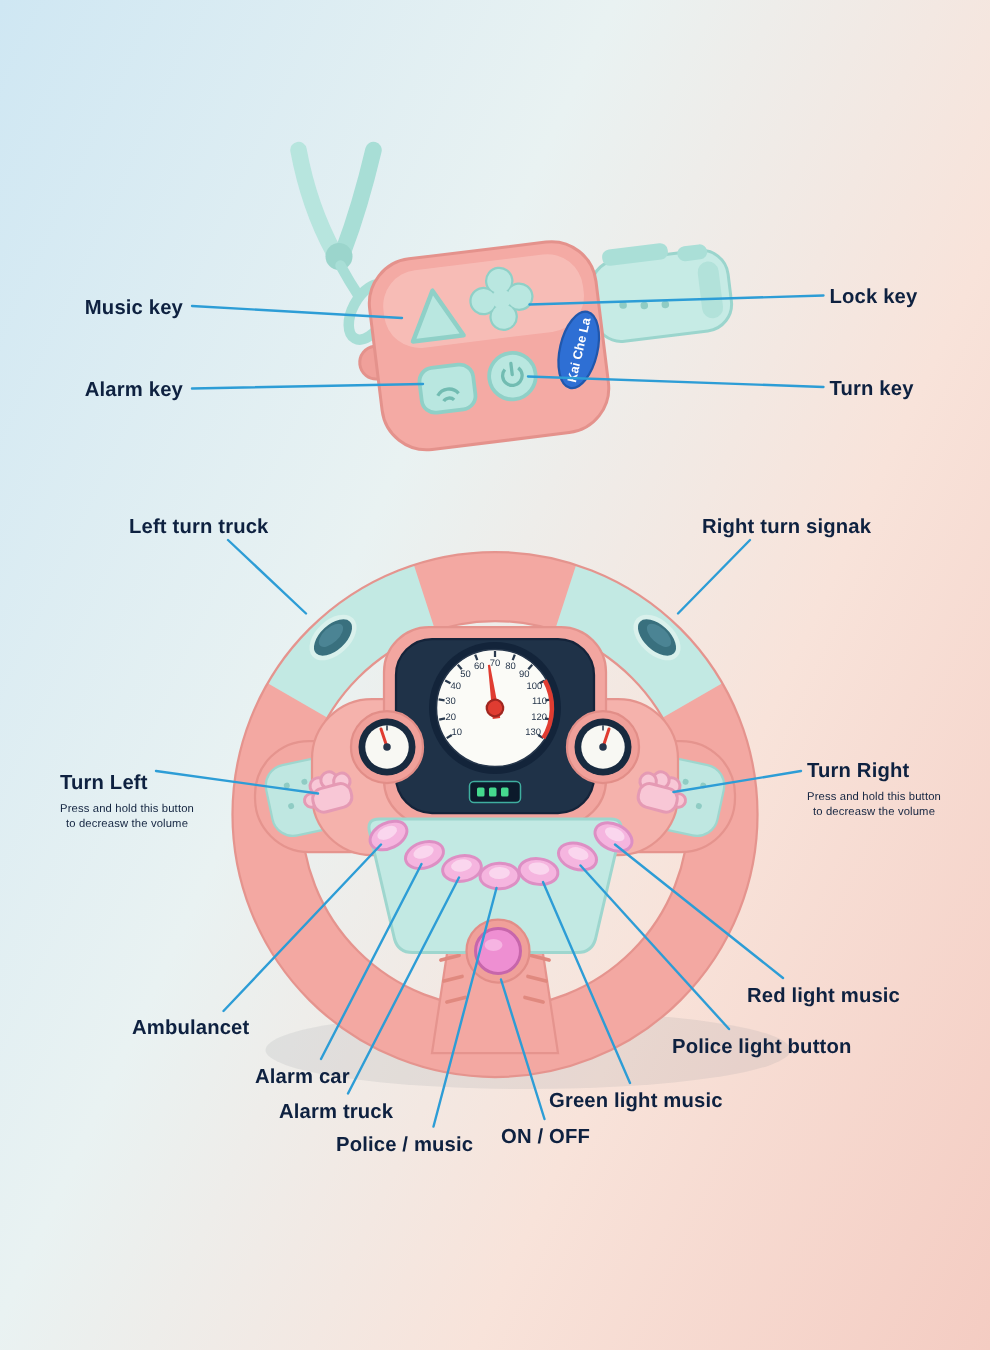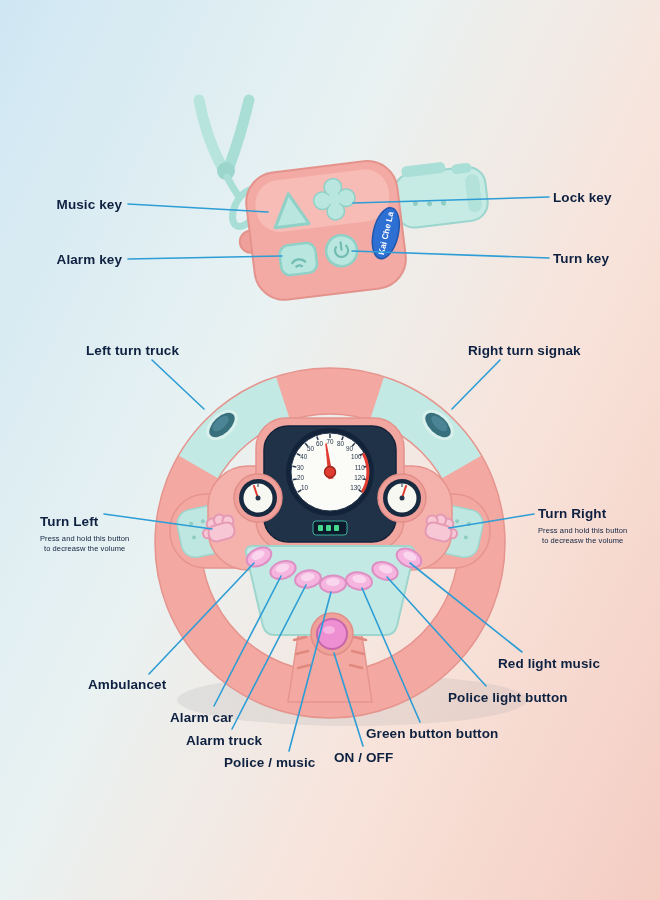--- a/index.html
+++ b/index.html
@@ -299,17 +299,17 @@
     <div>Press and hold this button</div>
     <div>to decreasw the volume</div>
   </div>
 </div>
 
 <div class="lbl" style="left:88px;top:677px">Ambulancet</div>
 <div class="lbl" style="left:170px;top:710px">Alarm car</div>
 <div class="lbl" style="left:186px;top:733px">Alarm truck</div>
 <div class="lbl" style="left:224px;top:755px">Police / music</div>
 <div class="lbl" style="left:334px;top:750px">ON / OFF</div>
-<div class="lbl" style="left:366px;top:726px">Green button button</div>
+<div class="lbl" style="left:366px;top:726px">Green light music</div>
 <div class="lbl" style="left:448px;top:690px">Police light button</div>
 <div class="lbl" style="left:498px;top:656px">Red light music</div>
 
 </div>
 
 </body></html>

